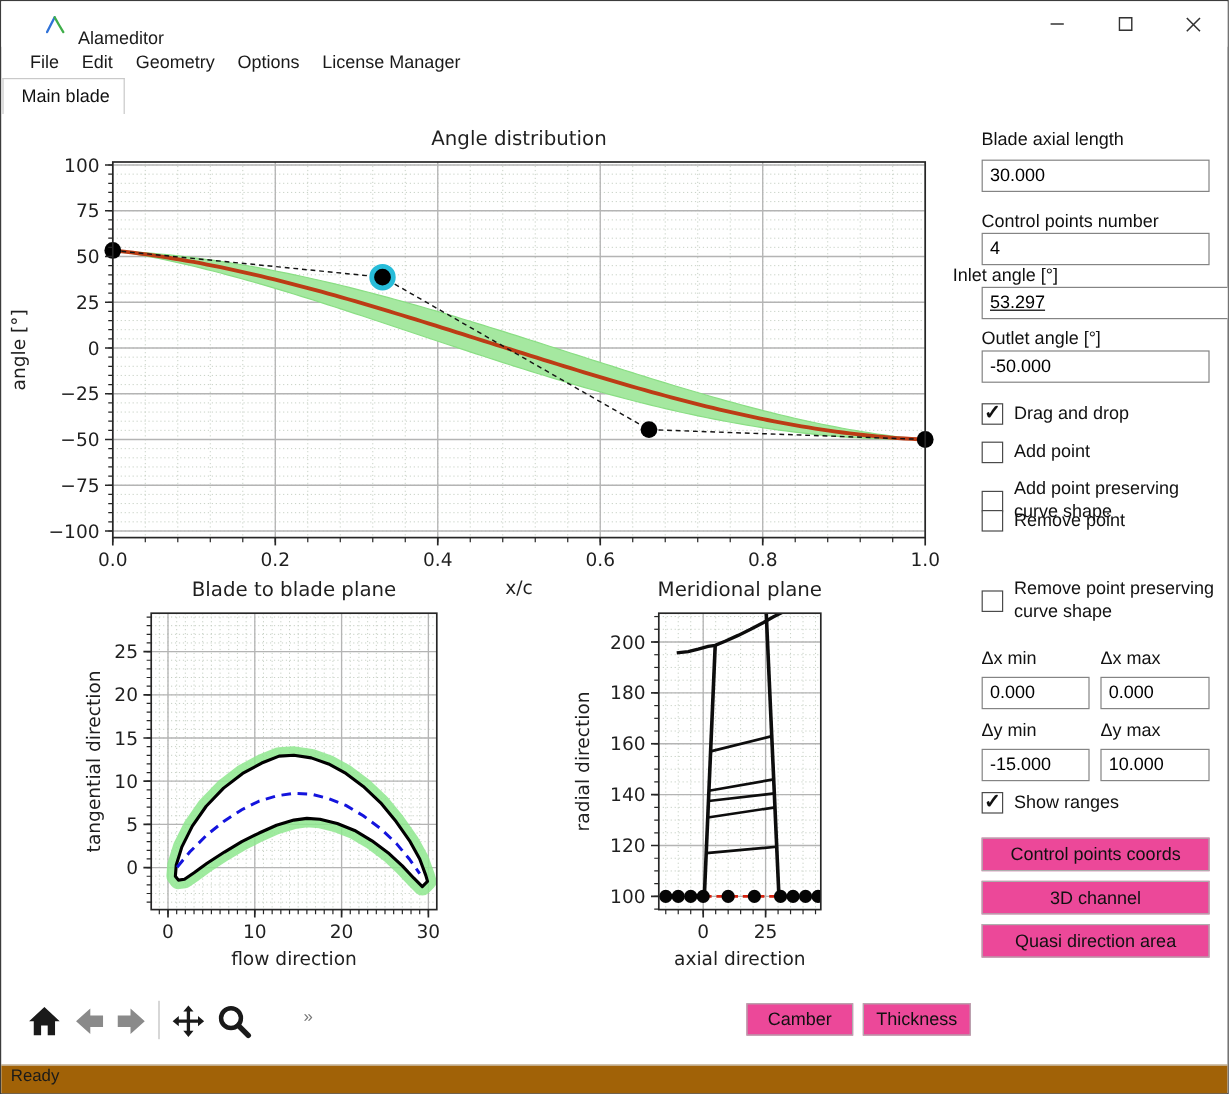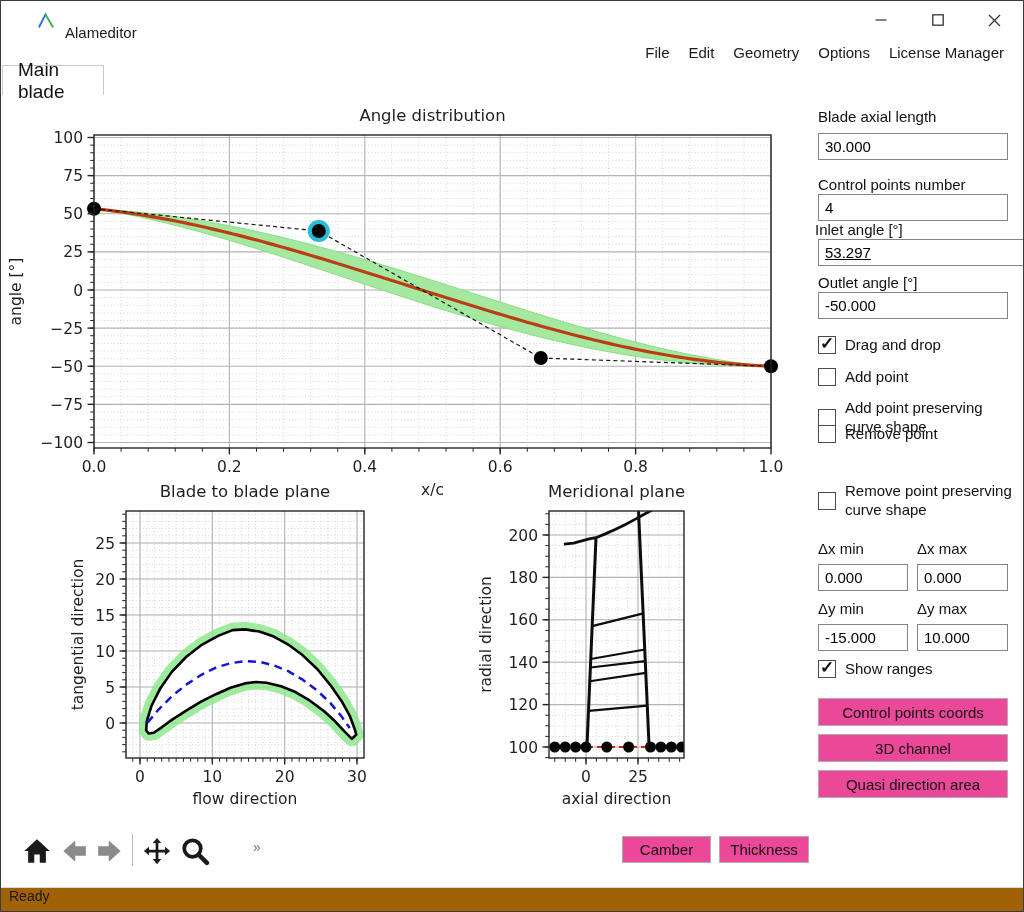--- a/index.html
+++ b/index.html
@@ -6,26 +6,26 @@
   .window{position:relative;width:1024px;height:912px;background:#fff;
     border:1px solid #3c3c3c;box-sizing:border-box;overflow:hidden;
     font-family:"Liberation Sans",sans-serif;color:#111;}
   
   .titlebar{position:absolute;left:0;top:0;right:0;height:38px;background:#fff;}
   .appicon{position:absolute;left:36px;top:10px;width:18px;height:18px;}
   .apptitle{position:absolute;left:64px;top:10px;font-size:15px;color:#1a1a1a;margin-top:13px;}
   .wincontrols{position:absolute;right:0;top:0;height:38px;display:flex;}
   .winbtn{width:57px;height:38px;display:flex;align-items:center;justify-content:center;}
   
-  .menubar{position:absolute;left:16px;top:38px;right:0;height:26px;display:flex;align-items:center;padding-left:8px;justify-content:flex-end;}
+  .menubar{position:absolute;left:16px;top:38px;right:0;height:26px;display:flex;align-items:center;padding-left:8px;}
   .menuitem{font-size:15px;color:#1a1a1a;margin-right:19px;white-space:nowrap;}
   
   .tab{position:absolute;left:1px;top:64px;width:102px;height:30px;background:#fff;
     border:1px solid #c9c9c9;border-bottom:none;box-sizing:border-box;
-    display:flex;align-items:center;padding-left:15px;font-size:19px;}
+    display:flex;align-items:center;padding-left:15px;font-size:15px;}
   
   #plots{position:absolute;left:0;top:85px;width:810px;height:730px;}
   
   .plabel{position:absolute;font-size:15px;color:#111;white-space:nowrap;}
   .pinput{position:absolute;height:27px;background:#fff;border:1px solid #848484;
     font-family:"Liberation Sans",sans-serif;font-size:15px;color:#000;
     padding:0 6px;box-sizing:border-box;outline:none;}
   .pbtn{position:absolute;background:#ec4899;border:1px solid #aeaeae;
     font-family:"Liberation Sans",sans-serif;font-size:15px;color:#111;
     display:flex;align-items:center;justify-content:center;cursor:default;}
@@ -571,21 +571,21 @@
       <text x="615.5" y="803" text-anchor="middle" font-size="15.5" font-family="&quot;DejaVu Sans&quot;,sans-serif" fill="#1f1f1f">axial direction</text>
       <text x="490" y="633.5" text-anchor="middle" font-size="15.5" font-family="&quot;DejaVu Sans&quot;,sans-serif" fill="#1f1f1f" transform="rotate(-90 490 633.5)">radial direction</text>
     </svg>
 
   <span class="plabel" style="left:817px;top:107px">Blade axial length</span>
   <input class="pinput" style="left: 817px; top: 132px; width: 190px;" value="30.000">
 
   <span class="plabel" style="left:817px;top:175px">Control points number</span>
   <input class="pinput" style="left: 817px; top: 193px; width: 190px;" value="4">
 
-  <span class="plabel" style="left:814px;top:220px">Inlet angle [°]</span>
+  <span class="plabel" style="left:793px;top:220px">Inlet angle [°]</span>
   <input class="pinput" style="left: 817px; top: 238px; width: 224px; text-decoration: underline;" value="53.297">
 
   <span class="plabel" style="left:817px;top:273px">Outlet angle [°]</span>
   <input class="pinput" style="left: 817px; top: 291px; width: 190px;" value="-50.000">
 
   <label class="cbrow" style="top:335px">
     <span class="cbbox on"></span>
     <span>Drag and drop</span>
   </label>
   <label class="cbrow" style="top:367px">

